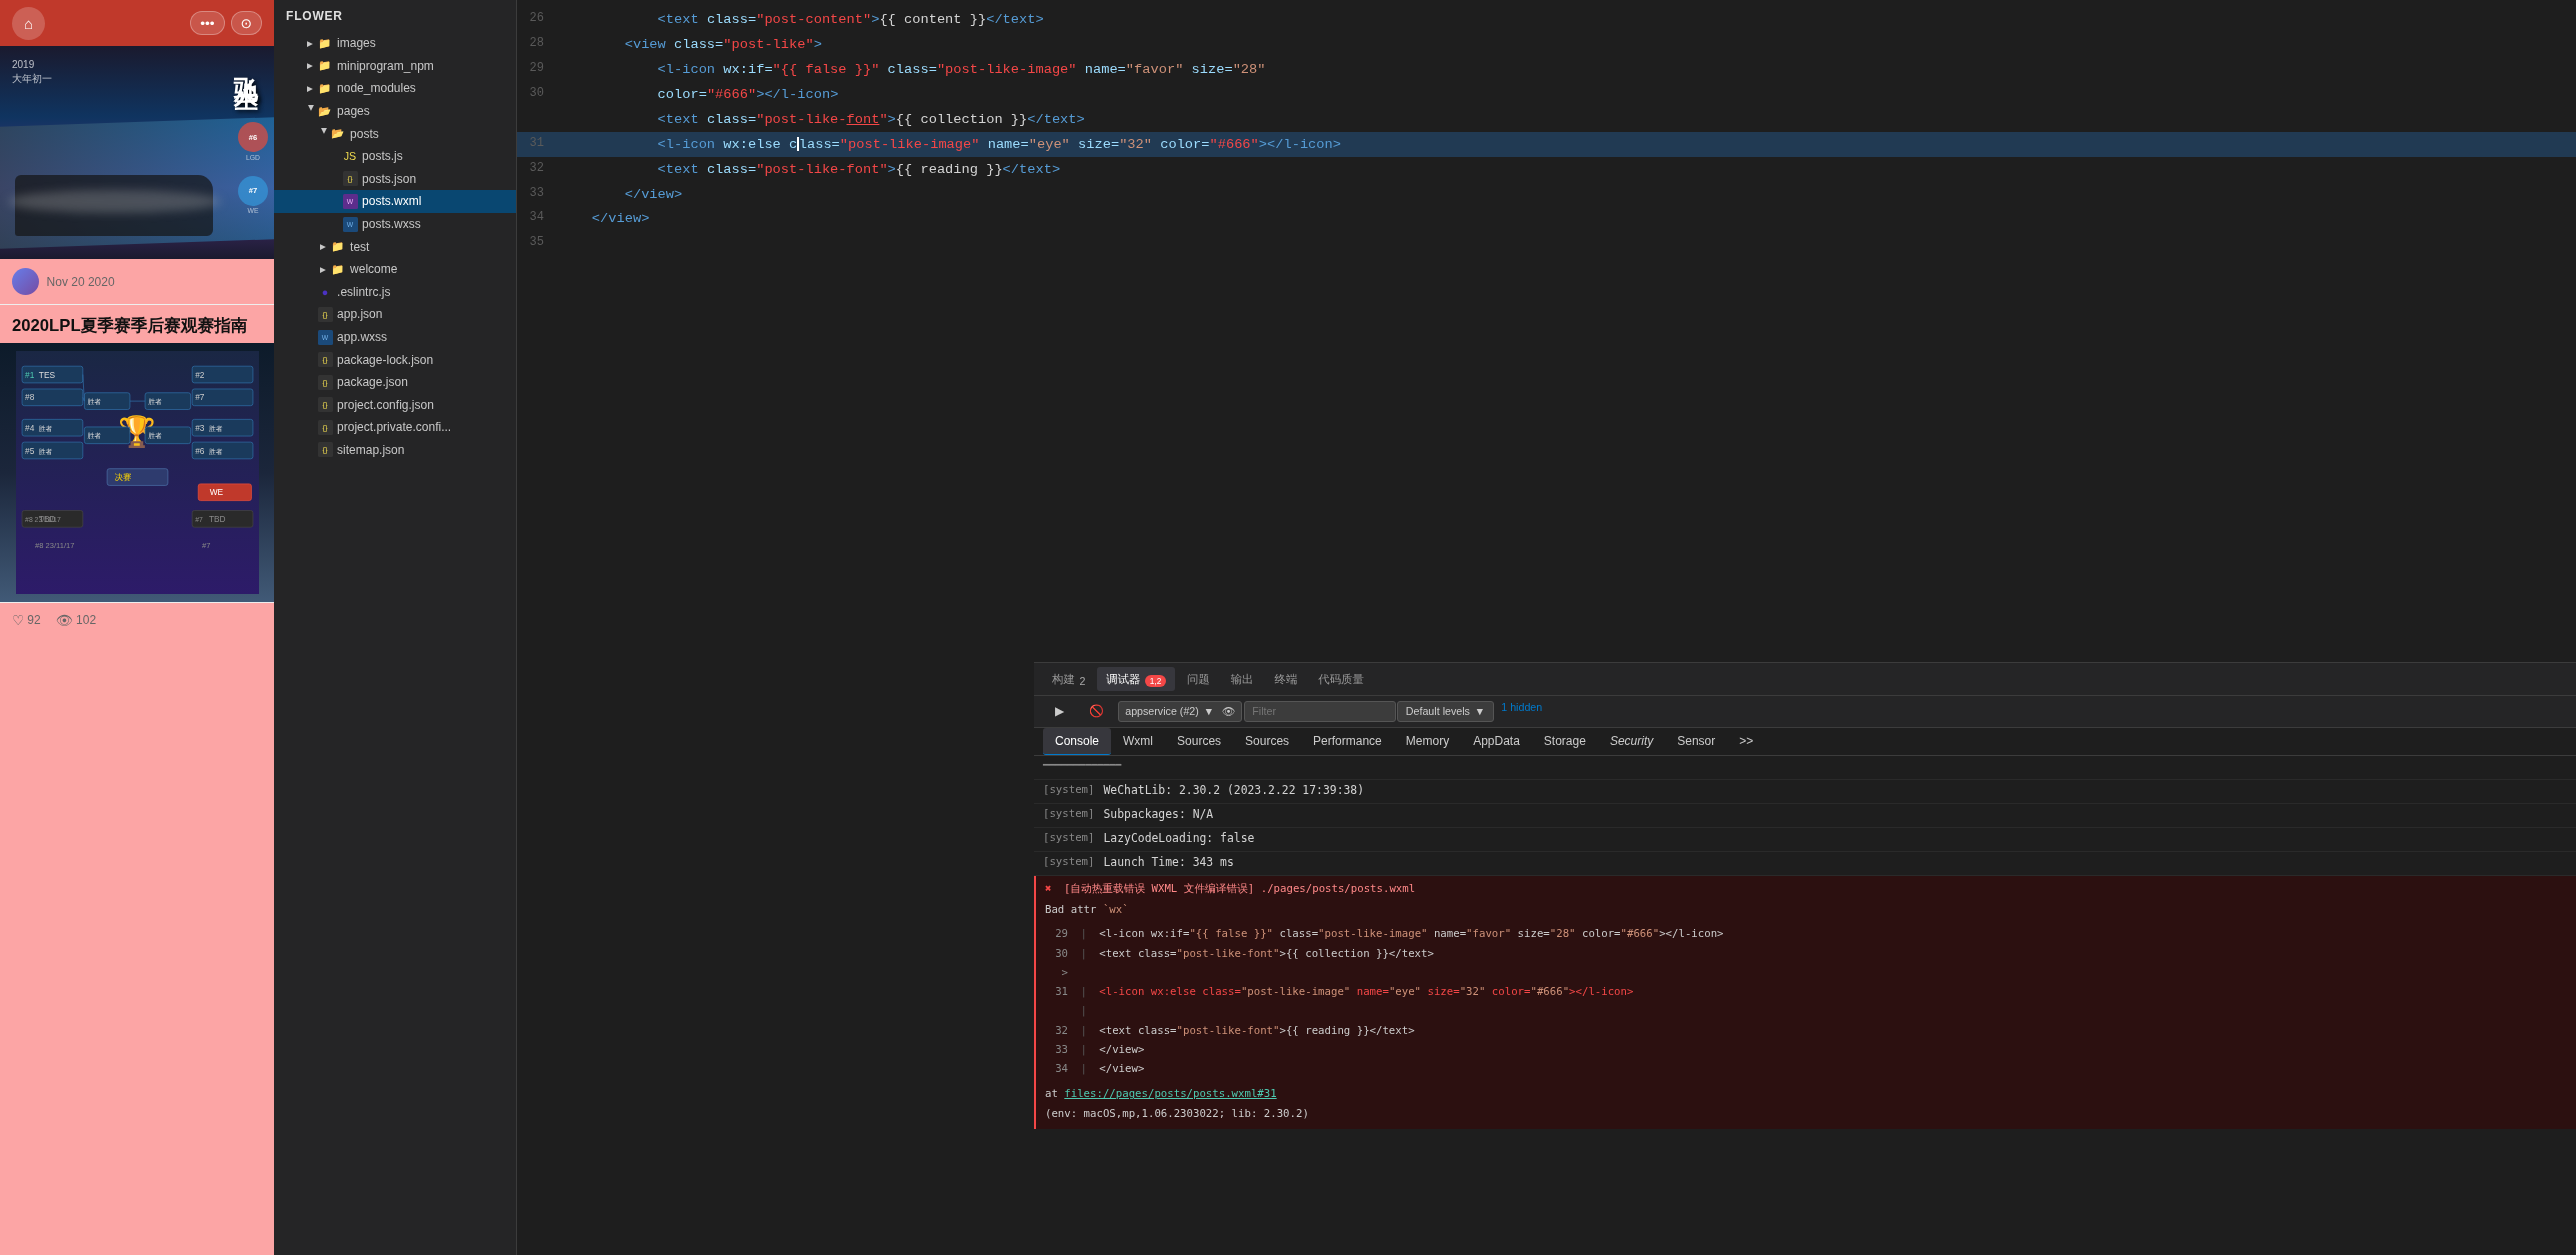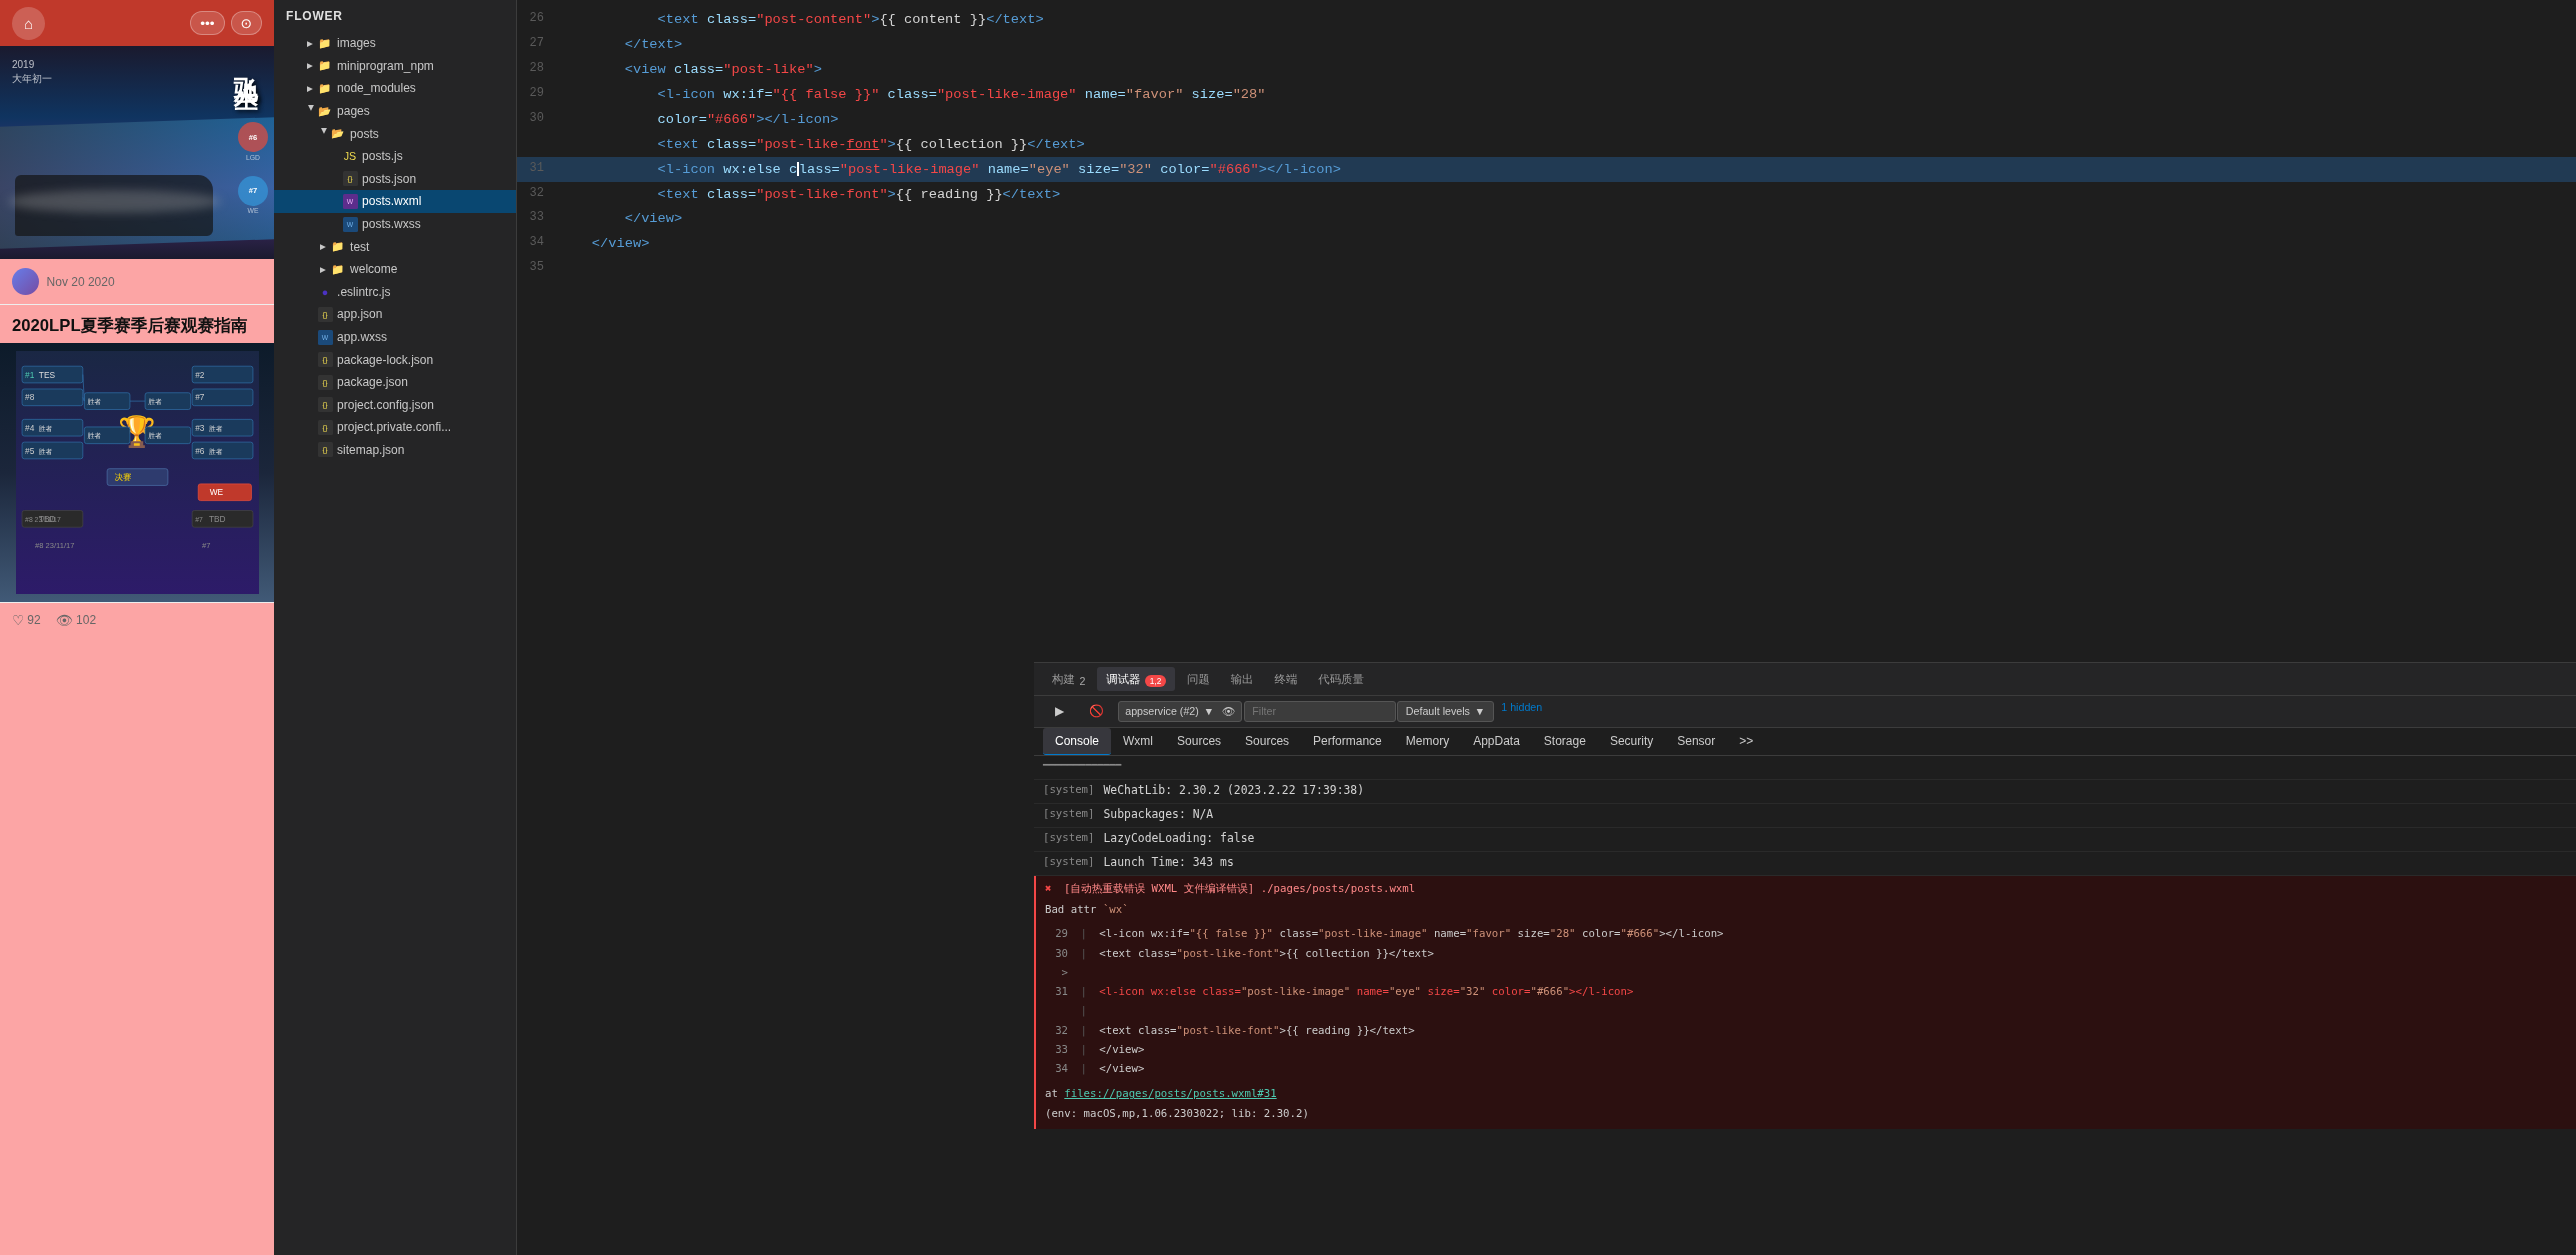--- a/index.html
+++ b/index.html
@@ -790,24 +790,20 @@
 
 <div class="editor-panel">
   <div class="code-area">
     <div class="code-editor" style="padding-top: 7.6px;">
 
       <div class="code-line">
         <span class="line-num">26</span>
         <span class="line-content">            <span class="s-tag">&lt;</span><span class="s-tag">text</span> <span style="color:#9cdcfe;">class=</span><span class="s-string-red">"post-content"</span><span class="s-tag">&gt;</span>{{ content }}<span class="s-tag">&lt;/</span><span class="s-tag">text</span><span class="s-tag">&gt;</span></span>
       </div>
 
-      <div class="code-line">
-        <span class="line-num">27</span>
-        <span class="line-content">        <span class="s-tag">&lt;/</span><span class="s-tag">text</span><span class="s-tag">&gt;</span></span>
-      </div>
 
       <div class="code-line">
         <span class="line-num">28</span>
         <span class="line-content">        <span class="s-tag">&lt;</span><span class="s-tag">view</span> <span style="color:#9cdcfe;">class=</span><span class="s-string-red">"post-like"</span><span class="s-tag">&gt;</span></span>
       </div>
 
       <div class="code-line">
         <span class="line-num">29</span>
         <span class="line-content">            <span class="s-tag">&lt;</span><span class="s-tag">l-icon</span> <span style="color:#9cdcfe;">wx:if=</span><span class="s-string-red">"{{ false }}"</span> <span style="color:#9cdcfe;">class=</span><span class="s-string-red">"post-like-image"</span> <span style="color:#9cdcfe;">name=</span><span class="s-attr-val">"favor"</span> <span style="color:#9cdcfe;">size=</span><span class="s-attr-val">"28"</span></span>
       </div>
@@ -901,21 +897,21 @@
 
     <div style="display:flex;background:#1e1e1e;border-bottom:0.8px solid #3c3c3c;padding:0 9px;overflow-x:auto;">
       <span class="console-tab active" style="font-size:12px;padding:6px 12px;">Console</span>
       <span class="console-tab" style="font-size:12px;padding:6px 12px;">Wxml</span>
       <span class="console-tab" style="font-size:12px;padding:6px 12px;">Sources</span>
       <span class="console-tab" style="font-size:12px;padding:6px 12px;">Sources</span>
       <span class="console-tab" style="font-size:12px;padding:6px 12px;">Performance</span>
       <span class="console-tab" style="font-size:12px;padding:6px 12px;">Memory</span>
       <span class="console-tab" style="font-size:12px;padding:6px 12px;">AppData</span>
       <span class="console-tab" style="font-size:12px;padding:6px 12px;">Storage</span>
-      <span class="console-tab" style="font-size:12px;padding:6px 12px;">Security</span>
+      <span class="console-tab" style="font-size:12px;padding:6px 12px;font-style:italic;">Security</span>
       <span class="console-tab" style="font-size:12px;padding:6px 12px;">Sensor</span>
       <span class="console-tab" style="font-size:12px;padding:6px 12px;">&gt;&gt;</span>
     </div>
 
     <div class="console-output">
 
       <div class="console-line">
         <span class="console-msg" style="color:#888;font-size:10px;">━━━━━━━━━━━━━</span>
         <span class="console-source"></span>
       </div>

